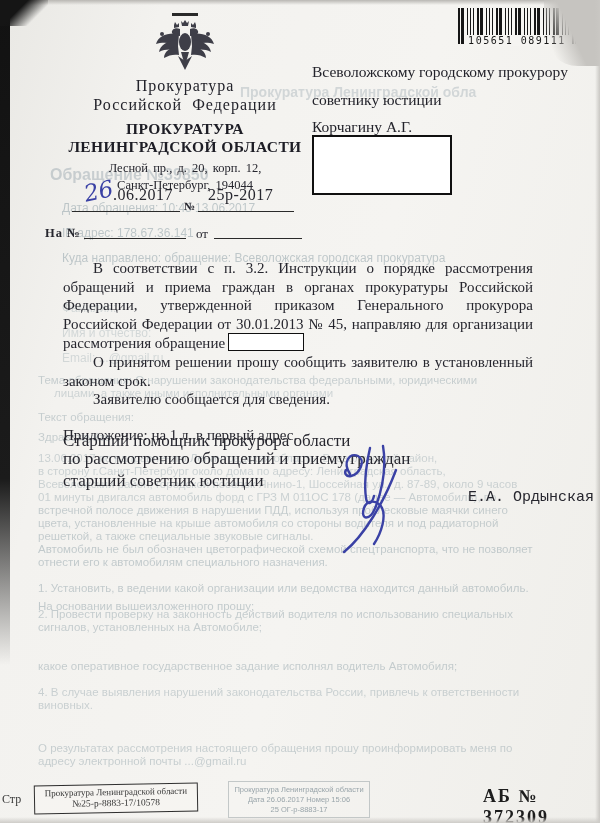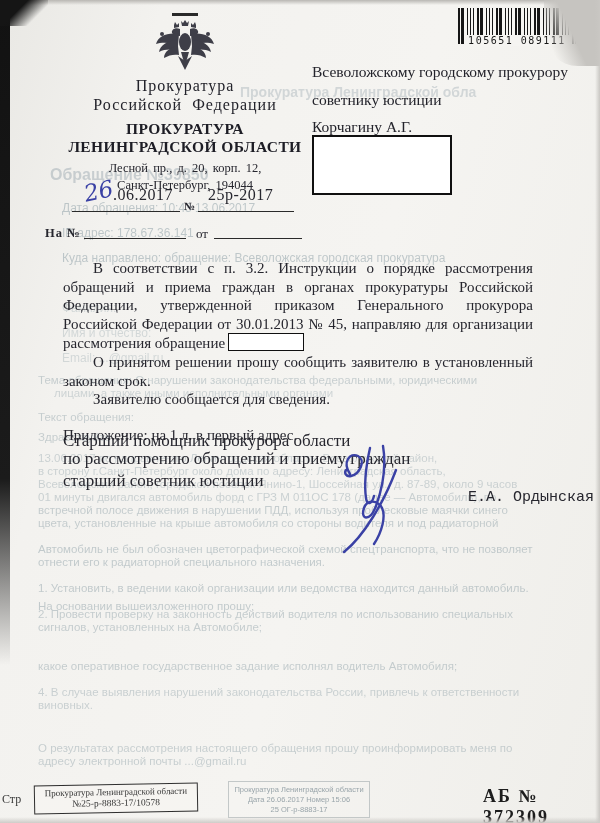--- a/index.html
+++ b/index.html
@@ -109,22 +109,23 @@
       <div class="bleed-line" style="left: 38px; top: 374px; font-size: 11.5px; opacity: 0.38;">Тема обращения: О нарушении законодательства федеральными, юридическими</div>
       <div class="bleed-line" style="left: 54px; top: 387px; font-size: 11.5px; opacity: 0.32;">лицами, а также иными исполнительными органами</div>
       <div class="bleed-line" style="left: 38px; top: 411px; font-size: 11.5px; opacity: 0.38;">Текст обращения:</div>
       <div class="bleed-line" style="left: 38px; top: 431px; font-size: 11.5px; opacity: 0.38;">Здравствуйте.</div>
       <div class="bleed-line" style="left: 38px; top: 452px; font-size: 11.5px; opacity: 0.34;">13.06.2017 по направлению Ленинградская область, Всеволожский район,</div>
       <div class="bleed-line" style="left: 38px; top: 465px; font-size: 11.5px; opacity: 0.34;">в сторону г.Санкт-Петербург около дома по адресу: Ленинградская область,</div>
       <div class="bleed-line" style="left: 38px; top: 478px; font-size: 11.5px; opacity: 0.34;">Всеволожский район, городской поселок Янино-1, Шоссейная ул., д. 87-89, около 9 часов</div>
       <div class="bleed-line" style="left: 38px; top: 491px; font-size: 11.5px; opacity: 0.36;">01 минуты двигался автомобиль форд с ГРЗ М 011ОС 178 (далее — Автомобиль), по</div>
       <div class="bleed-line" style="left: 38px; top: 504px; font-size: 11.5px; opacity: 0.4;">встречной полосе движения в нарушении ПДД, используя проблесковые маячки синего</div>
       <div class="bleed-line" style="left: 38px; top: 517px; font-size: 11.5px; opacity: 0.4;">цвета, установленные на крыше автомобиля со стороны водителя и под радиаторной</div>
+      <div class="bleed-line" style="left: 38px; top: 530px; font-size: 11.5px; opacity: 0.4;">решеткой, а также специальные звуковые сигналы.</div>
       <div class="bleed-line" style="left: 38px; top: 543px; font-size: 11.5px; opacity: 0.42;">Автомобиль не был обозначен цветографической схемой спецтранспорта, что не позволяет</div>
-      <div class="bleed-line" style="left: 38px; top: 556px; font-size: 11.5px; opacity: 0.42;">отнести его к радиаторной специального назначения.</div>
+      <div class="bleed-line" style="left: 38px; top: 556px; font-size: 11.5px; opacity: 0.42;">отнести его к автомобилям специального назначения.</div>
       <div class="bleed-line" style="left: 38px; top: 569px; font-size: 11.5px; opacity: 0.42; margin-top: 31px;">На основании вышеизложенного прошу:</div>
       <div class="bleed-line" style="left: 38px; top: 582px; font-size: 11.5px; opacity: 0.42;">1. Установить, в ведении какой организации или ведомства находится данный автомобиль.</div>
       <div class="bleed-line" style="left: 38px; top: 608px; font-size: 11.5px; opacity: 0.4;">2. Провести проверку на законность действий водителя по использованию специальных</div>
       <div class="bleed-line" style="left: 38px; top: 621px; font-size: 11.5px; opacity: 0.4;">сигналов, установленных на Автомобиле;</div>
       <div class="bleed-line" style="left: 38px; top: 660px; font-size: 11.5px; opacity: 0.4;">какое оперативное государственное задание исполнял водитель Автомобиля;</div>
       <div class="bleed-line" style="left: 38px; top: 686px; font-size: 11.5px; opacity: 0.36;">4. В случае выявления нарушений законодательства России, привлечь к ответственности</div>
       <div class="bleed-line" style="left: 38px; top: 699px; font-size: 11.5px; opacity: 0.36;">виновных.</div>
       <div class="bleed-line" style="left: 38px; top: 742px; font-size: 11.5px; opacity: 0.38;">О результатах рассмотрения настоящего обращения прошу проинформировать меня по</div>
       <div class="bleed-line" style="left: 38px; top: 755px; font-size: 11.5px; opacity: 0.38;">адресу электронной почты ...@gmail.ru</div>
     </div>

